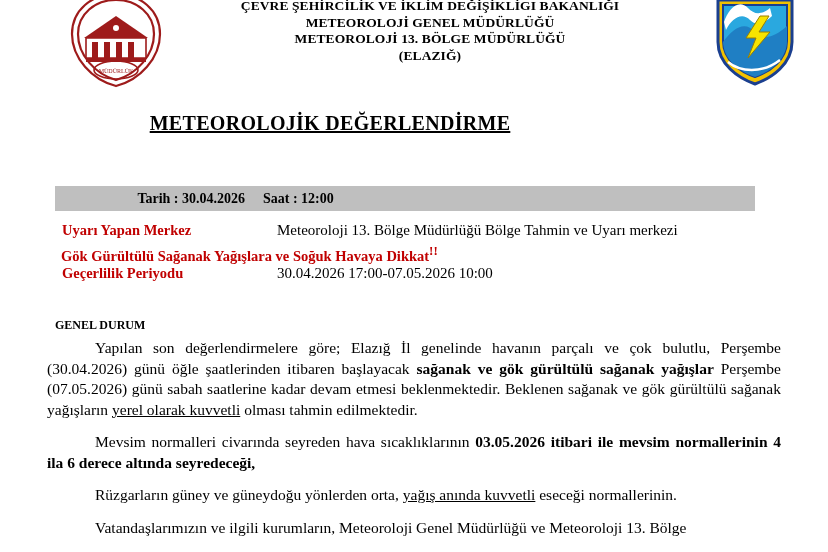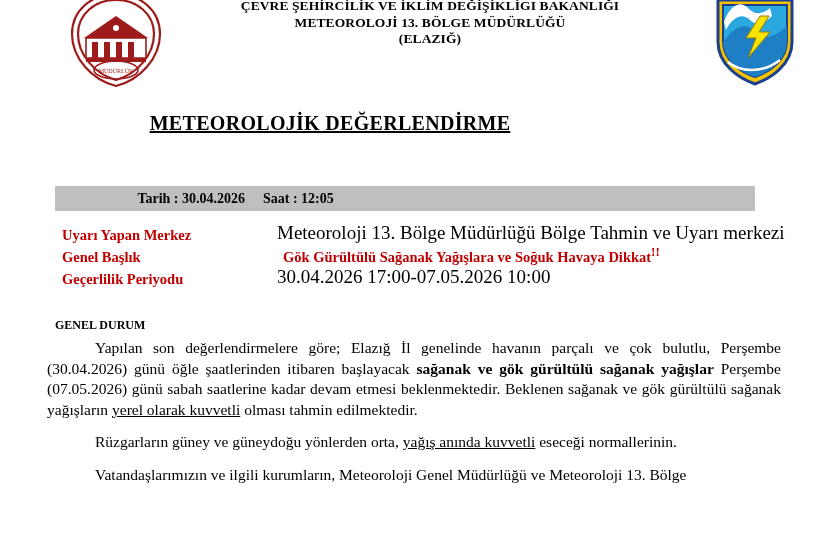--- a/index.html
+++ b/index.html
@@ -92,34 +92,34 @@
 
   .info-rows {
     position: absolute;
     left: 55px;
     top: 222px;
     width: 740px;
     font-size: 14.5px;
   }
   .info-row {
     display: flex;
-    align-items: flex-end;
+    align-items: flex-start;
     min-height: 21px;
   }
   .info-label {
     width: 222px;
     padding-left: 7px;
     box-sizing: border-box;
     font-weight: bold;
     color: #c00000;
     font-size: 14.5px;
   }
   .info-value {
     flex: 1;
-    font-size: 19px;
+    font-size: 15px;
     color: #000000;
   }
   .info-value.red {
     color: #c00000;
     font-weight: bold;
     font-size: 14.5px;
     padding-left: 6px;
   }
   .bangs {
     color: #c00000;
@@ -179,20 +179,21 @@
           <rect x="24" y="66" width="60" height="4"></rect>
         </g>
         <ellipse cx="54" cy="78" rx="22" ry="9" fill="none" stroke="#9e1b1b" stroke-width="1.6"></ellipse>
         <text x="54" y="81" font-size="6" fill="#9e1b1b" text-anchor="middle" font-family="Liberation Serif, serif">MÜDÜRLÜK</text>
         <circle cx="54" cy="36" r="3" fill="#ffffff"></circle>
       </svg>
     </div>
 
     <div class="header-titles">
       <div>ÇEVRE ŞEHİRCİLİK VE İKLİM DEĞİŞİKLİGI BAKANLIĞI</div>
+      <div>METEOROLOJİ GENEL MÜDÜRLÜĞÜ</div>
       <div>METEOROLOJİ 13. BÖLGE MÜDÜRLÜĞÜ</div>
       <div>(ELAZIĞ)</div>
     </div>
 
     <div class="logo-right">
       <svg viewBox="0 0 98 96" width="98" height="96" aria-hidden="true">
         <path d="M12 10 h74 v42 c0 22 -20 36 -37 42 C32 88 12 74 12 52 Z" fill="#f2c200" stroke="#1a3f8f" stroke-width="3"></path>
         <path d="M17 15 h64 v36 c0 19 -17 31 -32 36 C34 82 17 70 17 51 Z" fill="#2aa8df" stroke="#1a3f8f" stroke-width="2"></path>
         <path d="M17 52 c10 -14 22 -22 32 -10 c8 9 20 5 32 -6 v15 c0 19 -17 31 -32 36 C34 82 17 70 17 51 Z" fill="#1f7fc4"></path>
         <path d="M20 40 c6 -12 16 -18 24 -10 c6 6 14 4 22 -4 l-2 -8 c-10 8 -16 6 -22 0 c-10 -10 -20 2 -24 14 z" fill="#ffffff"></path>
@@ -201,44 +202,44 @@
       </svg>
     </div>
   </div>
 
   <div class="doc-title">
     <span class="u">METEOROLOJİK DEĞERLENDİRME</span>
   </div>
 
   <div class="info-bar">
     <div class="cell-date">Tarih : 30.04.2026</div>
-    <div class="cell-time">Saat : 12:05</div>
+    <div class="cell-time">Saat : 12:00</div>
   </div>
 
   <div class="info-rows">
 
     <div class="info-row">
       <div class="info-label">Uyarı Yapan Merkez</div>
       <div class="info-value">Meteoroloji 13. Bölge Müdürlüğü Bölge Tahmin ve Uyarı merkezi</div>
     </div>
 
     <div class="info-row">
-      <div class="info-label">Genel Başlık</div>
       <div class="info-value red">
         <span>Gök Gürültülü Sağanak Yağışlara ve Soğuk Havaya Dikkat</span><span class="bangs">!!</span>
       </div>
     </div>
 
     <div class="info-row">
       <div class="info-label">Geçerlilik Periyodu</div>
       <div class="info-value">30.04.2026 17:00-07.05.2026 10:00</div>
     </div>
   </div>
 
   <div class="genel-durum">GENEL DURUM</div>
 
   <div class="body-text">
     <p class="indent"><span>Yapılan son değerlendirmelere göre; Elazığ İl genelinde  havanın parçalı ve çok bulutlu, Perşembe (30.04.2026) günü öğle şaatlerinden itibaren başlayacak </span><span class="b">sağanak ve gök gürültülü sağanak yağışlar</span><span> Perşembe (07.05.2026) günü sabah  saatlerine kadar devam etmesi beklenmektedir. Beklenen sağanak ve gök gürültülü sağanak yağışların </span><span class="bu">yerel olarak kuvvetli</span><span> olması tahmin edilmektedir.</span></p>
+    <p class="indent"><span>Mevsim normalleri civarında seyreden hava sıcaklıklarının </span><span class="b">03.05.2026 itibari ile mevsim normallerinin 4 ila 6  derece altında seyredeceği,</span></p>
     <p class="indent"><span>Rüzgarların güney ve güneydoğu   yönlerden orta, </span><span class="bu">yağış anında kuvvetli</span><span> eseceği normallerinin.</span></p>
     <p class="indent"><span>Vatandaşlarımızın ve ilgili kurumların, Meteoroloji Genel Müdürlüğü ve Meteoroloji 13. Bölge</span></p>
   </div>
 
 </div>
 
 </body></html>

